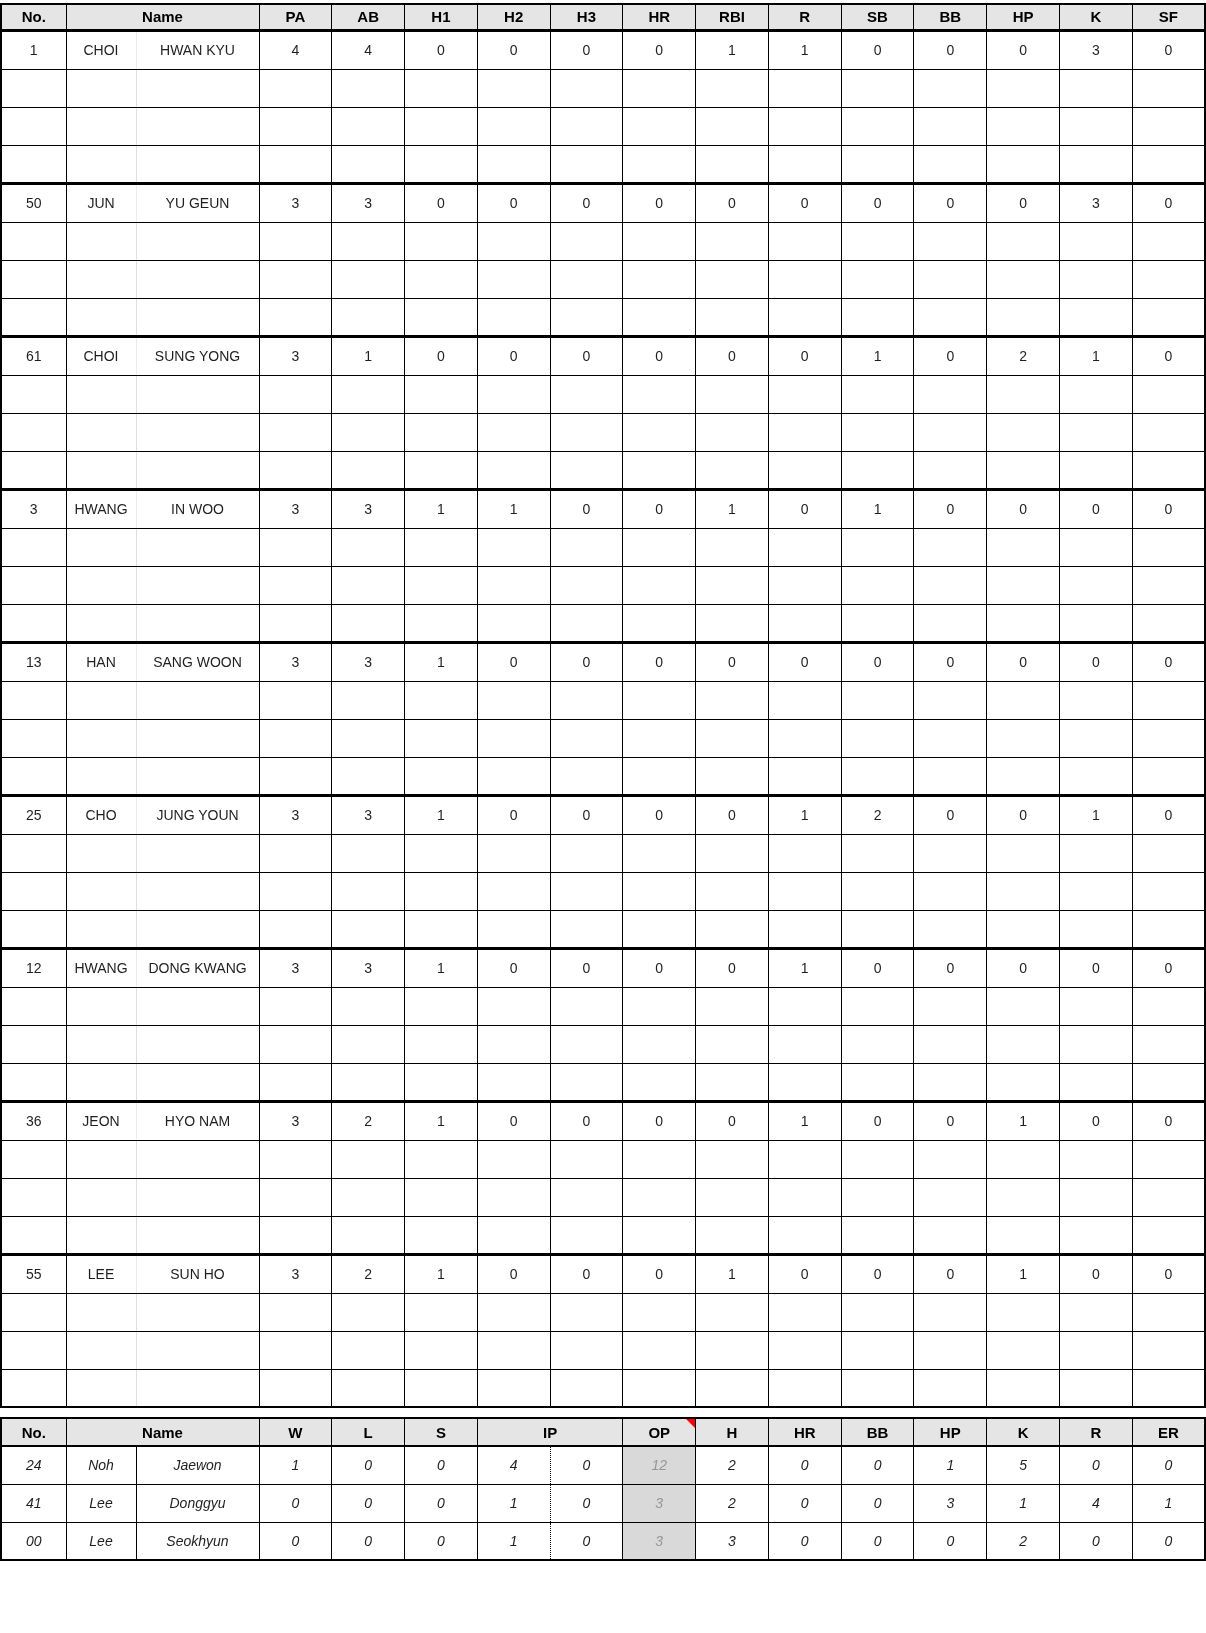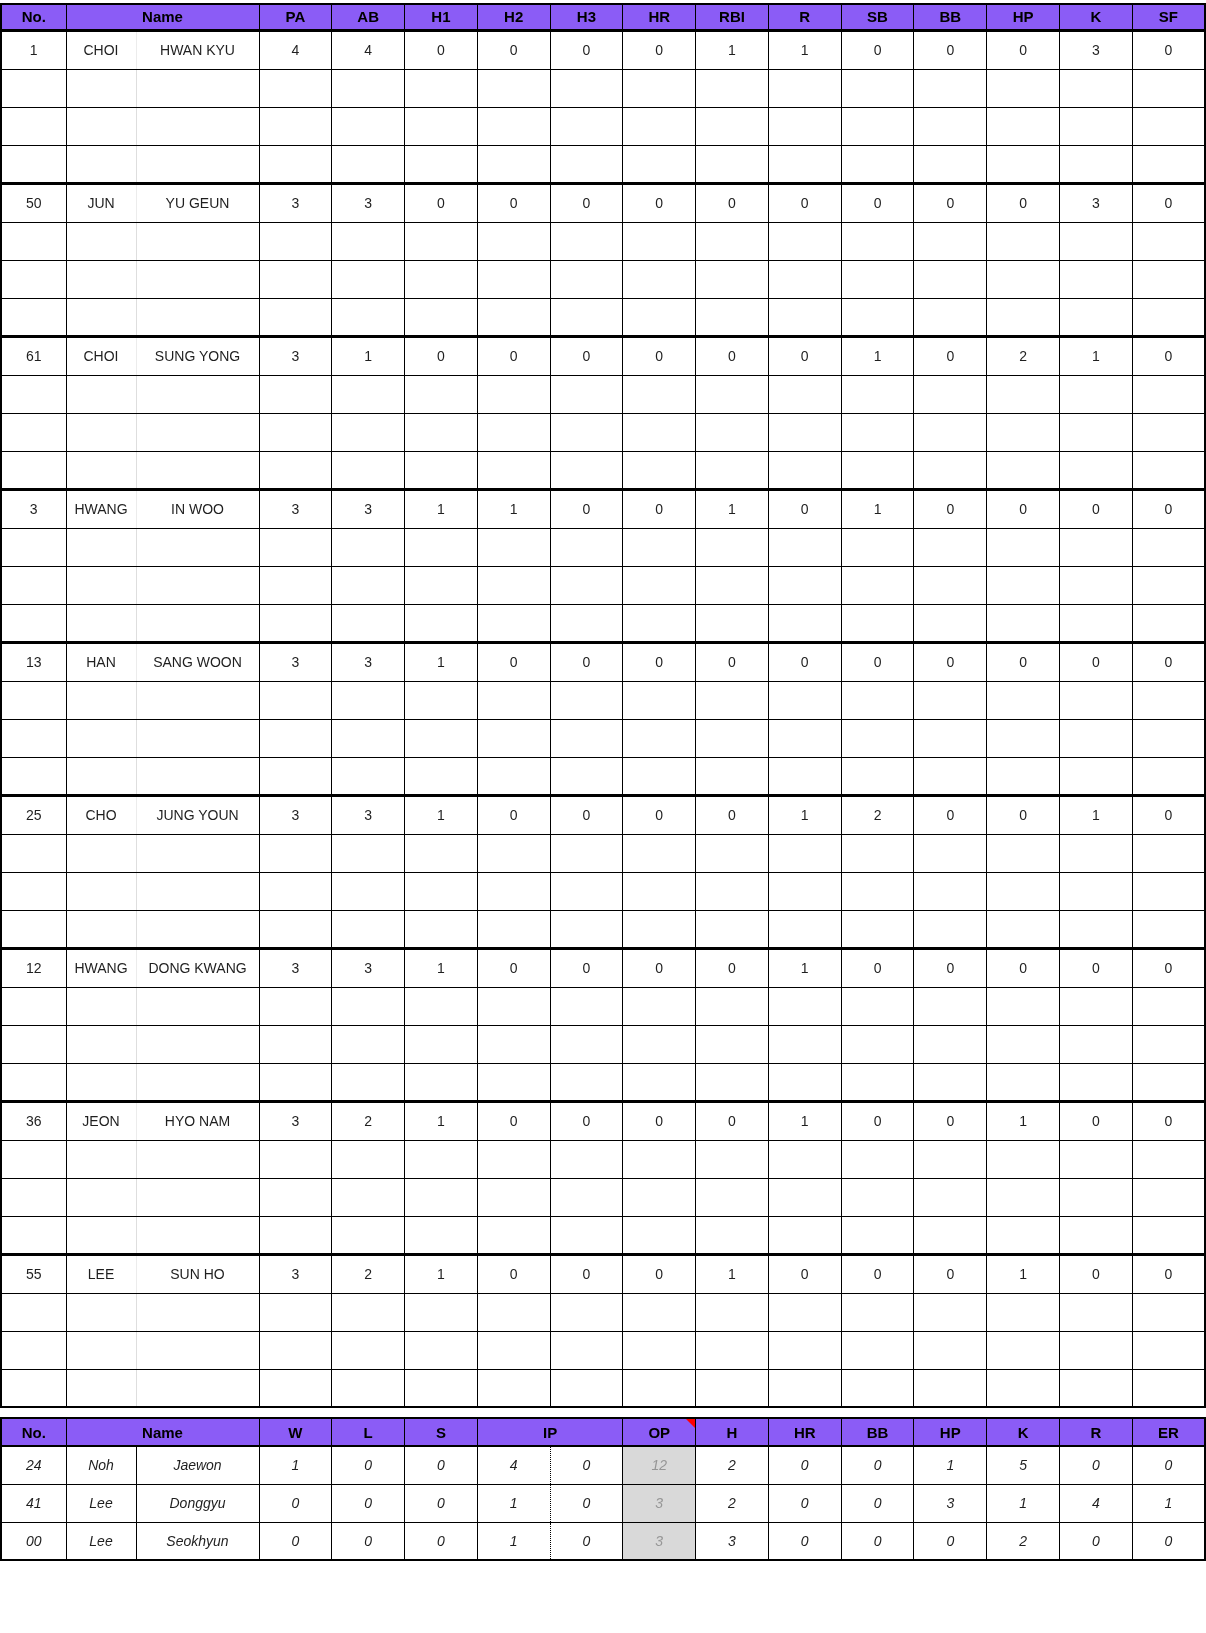--- a/index.html
+++ b/index.html
@@ -21,21 +21,21 @@
     border: 1px solid #000;
     padding: 0;
     text-align: center;
     vertical-align: middle;
     font-size: 14px;
     color: #1f1f1f;
     white-space: nowrap;
     overflow: hidden;
   }
   .grid thead th {
-    background: #8b5cf6;
+    background: #e5e5e5;
     font-weight: bold;
     font-size: 15px;
     color: #000;
     height: 26px;
     border-bottom: 3px solid #000;
   }
   .batting td { height: 38px; }
   .batting tr.player-row td { height: 39px; }
   .batting tr.block-start td { border-top: 3px solid #000; }
   

